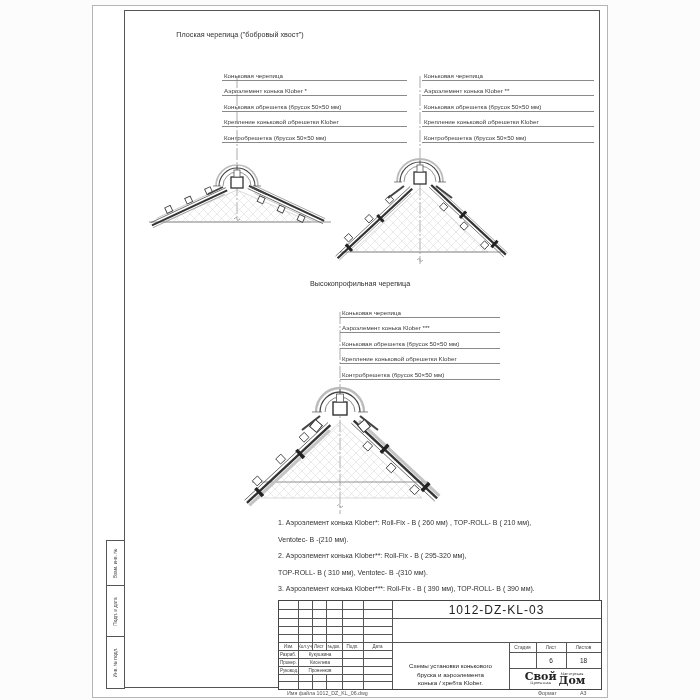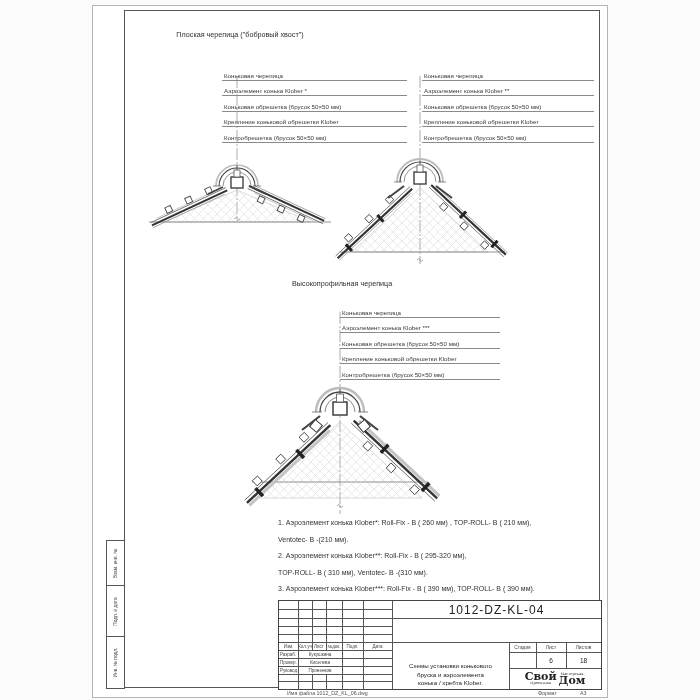--- a/index.html
+++ b/index.html
@@ -51,21 +51,21 @@
     <span>Взам. инв. №</span>
     </div>
   <div class="abs mcell" style="top:585px;height:52px;">
     <span>Подп. и дата</span>
     </div>
   <div class="abs mcell" style="top:636px;height:53px;">
     <span>Инв. № подл.</span>
     </div>
 
   <div class="abs sec-title" style="left:140px;top:30px;width:200px;">Плоская черепица ("бобровый хвост")</div>
-  <div class="abs sec-title" style="left:292px;top:279px;text-align:left;">Высокопрофильная черепица</div>
+  <div class="abs sec-title" style="left:310px;top:279px;text-align:left;">Высокопрофильная черепица</div>
 
   <div class="abs lbl-list" style="left:222px;top:65px;width:185px;">
     <div class="lbl-item">Коньковая черепица</div>
     <div class="lbl-item">Аэроэлемент конька Klober *</div>
     <div class="lbl-item">Коньковая обрешетка (брусок 50×50 мм)</div>
     <div class="lbl-item">Крепление коньковой обрешетки Klober</div>
     <div class="lbl-item">Контробрешетка (брусок 50×50 мм)</div>
   </div>
   <div class="abs lbl-list" style="left:422px;top:65px;width:172px;">
     <div class="lbl-item">Коньковая черепица</div>
@@ -240,21 +240,21 @@
     <div class="tb-h" style="top:33px;left:0;width:113px;"></div>
     <div class="tb-h" style="top:41px;left:0;width:322px;"></div>
     <div class="tb-h" style="top:49px;left:0;width:113px;"></div>
     <div class="tb-h" style="top:57px;left:0;width:113px;"></div>
     <div class="tb-h" style="top:65px;left:0;width:113px;"></div>
     <div class="tb-h" style="top:73px;left:0;width:113px;"></div>
     <div class="tb-h" style="top:80px;left:0;width:113px;"></div>
     <div class="tb-h" style="top:51px;left:230px;width:92px;"></div>
     <div class="tb-h" style="top:67px;left:230px;width:92px;"></div>
 
-    <div class="tb-cell" id="tb-num" style="left:113px;top:0;width:209px;height:17px;">1012-DZ-KL-04</div>
+    <div class="tb-cell" id="tb-num" style="left:113px;top:0;width:209px;height:17px;">1012-DZ-KL-03</div>
 
     <div class="tb-cell tb-small" style="left:0;top:41px;width:19px;height:8px;">Изм.</div>
     <div class="tb-cell tb-small" style="left:19px;top:41px;width:14px;height:8px;">Кол.уч</div>
     <div class="tb-cell tb-small" style="left:33px;top:41px;width:14px;height:8px;">Лист</div>
     <div class="tb-cell tb-small" style="left:47px;top:41px;width:16px;height:8px;">№док.</div>
     <div class="tb-cell tb-small" style="left:63px;top:41px;width:21px;height:8px;">Подп.</div>
     <div class="tb-cell tb-small" style="left:84px;top:41px;width:29px;height:8px;">Дата</div>
 
     <div class="tb-cell tb-small tb-left" style="left:0;top:49px;width:19px;height:8px;">Разраб.</div>
     <div class="tb-cell tb-name" style="left:19px;top:49px;width:44px;height:8px;">Кукушкина</div>

